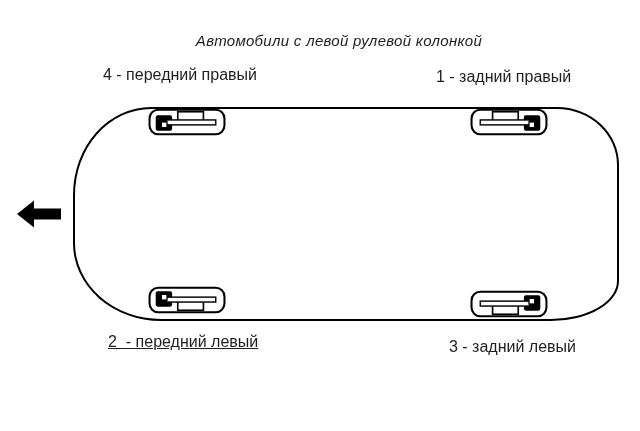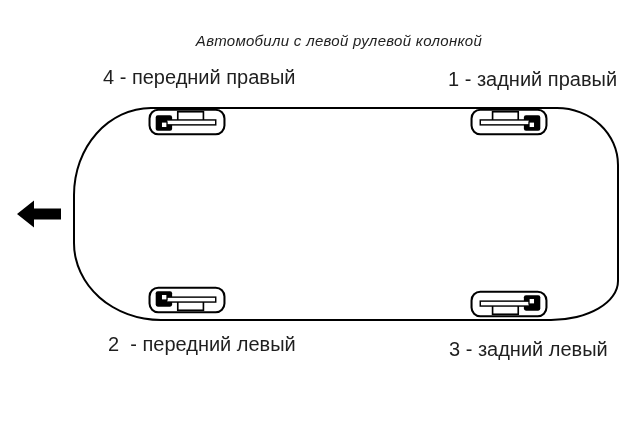--- a/index.html
+++ b/index.html
@@ -23,27 +23,27 @@
     box-sizing: border-box;
     padding-left: 38px;
     text-align: center;
     font-style: italic;
     font-size: 15px;
     color: #1f1f1f;
     letter-spacing: 0.3px;
   }
   .corner-label {
     position: absolute;
-    font-size: 20px;
+    font-size: 16px;
     color: #1f1f1f;
     white-space: pre;
   }
   .lbl-front-right { left: 103px; top: 66px; }
-  .lbl-rear-right  { left: 448px; top: 68px; text-align: right; }
-  .lbl-front-left  { left: 108px; top: 333px; }
+  .lbl-rear-right  { left: 436px; top: 68px; text-align: right; }
+  .lbl-front-left  { left: 108px; top: 333px; text-decoration: underline; }
   .lbl-rear-left   { left: 437px; top: 338px; margin-left: 12px; }
 
   .car-body {
     position: absolute;
     left: 73px;
     top: 107px;
     width: 546px;
     height: 214px;
     box-sizing: border-box;
     border: 2px solid #000;

